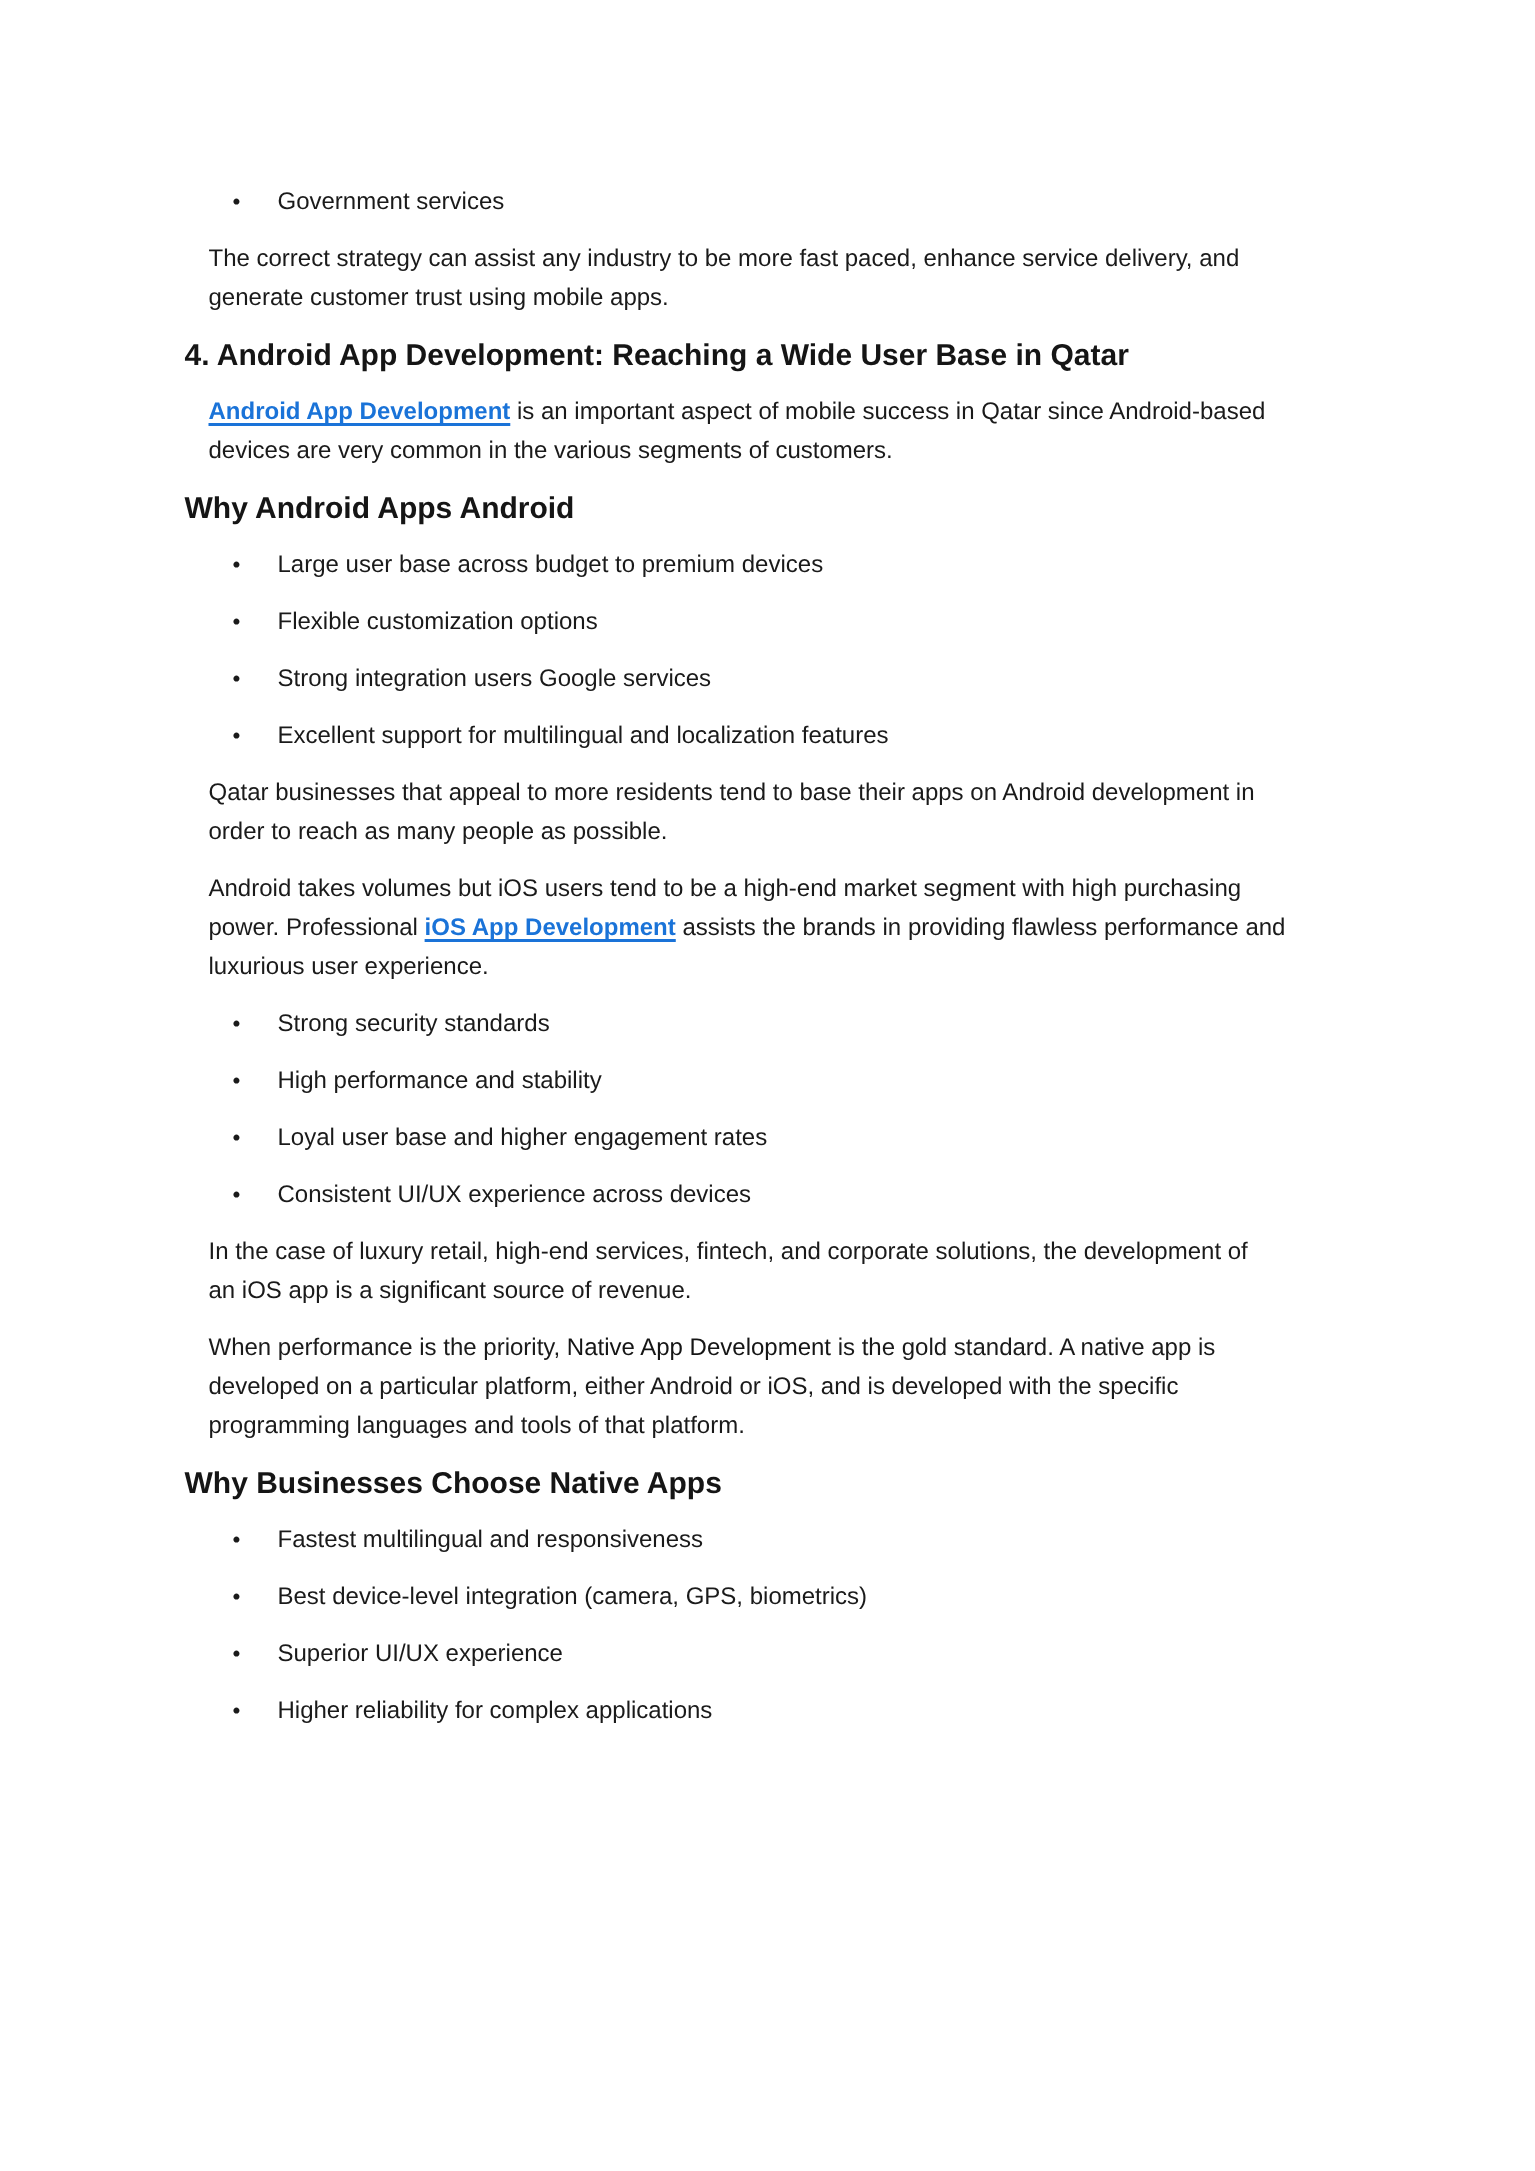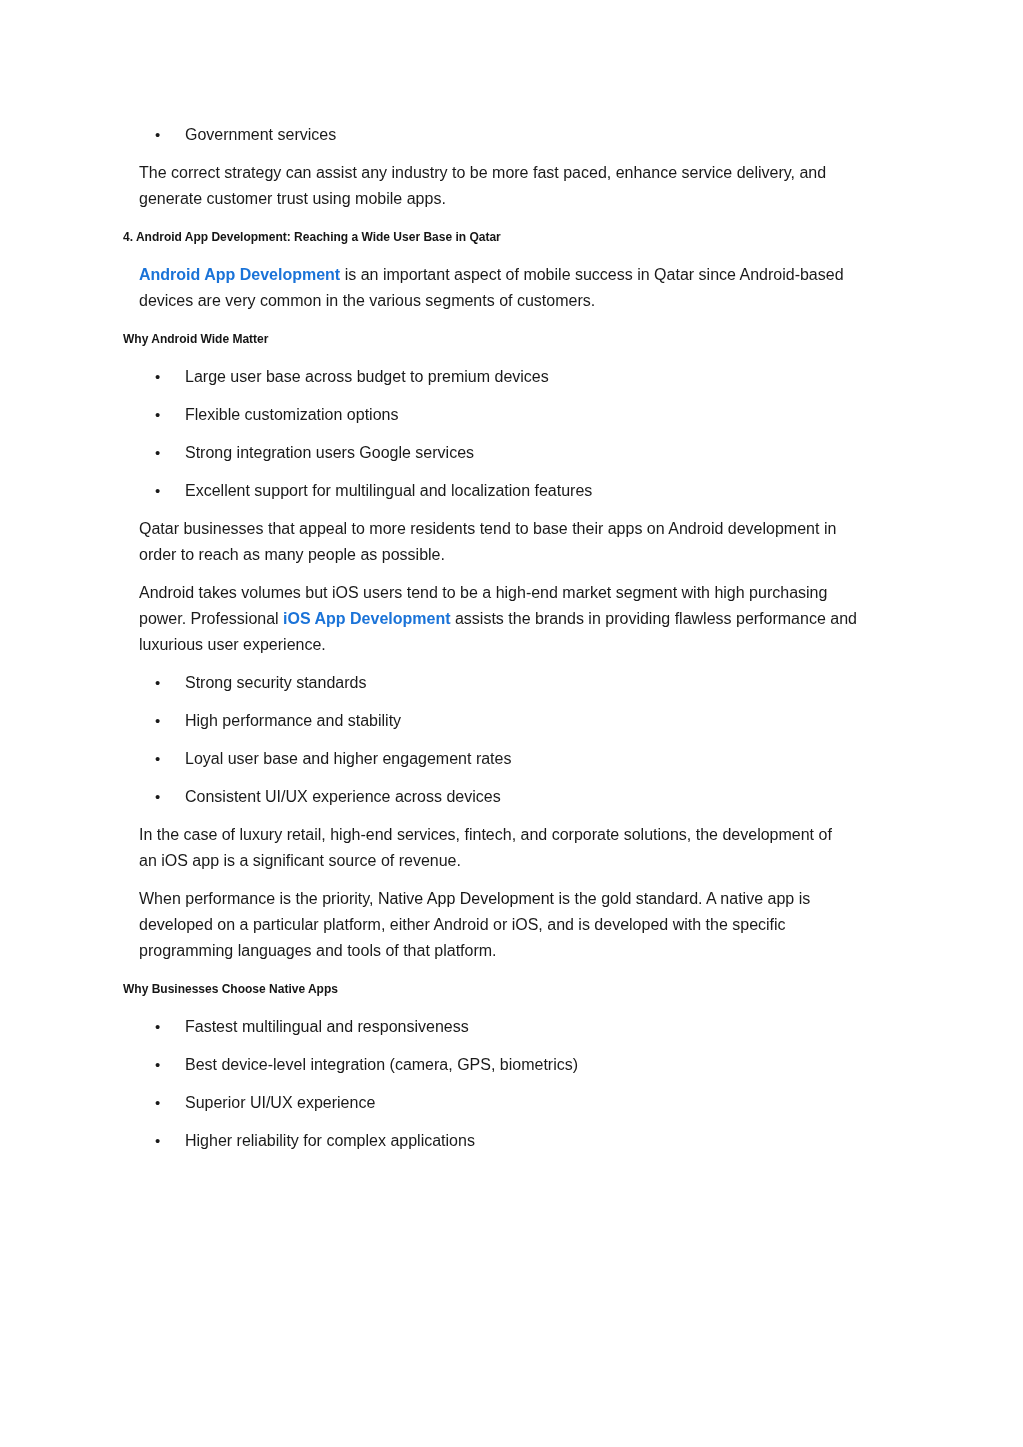--- a/index.html
+++ b/index.html
@@ -22,21 +22,21 @@
     width: 830px;
     font-size: 16px;
     line-height: 26px;
   }
   .para {
     margin: 0 0 12px 16px;
     white-space: pre-line;
   }
   .heading {
     margin: 0 0 12px 0;
-    font-size: 12px;
+    font-size: 20px;
     font-weight: bold;
     color: #151515;
     white-space: pre-line;
   }
   ul.bullets {
     list-style: none;
     margin: 0;
     padding: 0;
   }
   ul.bullets li {
@@ -47,20 +47,21 @@
   .dot {
     position: absolute;
     left: 32px;
     top: 0;
     font-size: 15px;
     color: #1a1a1a;
   }
   a.doclink {
     color: #1a73d8;
     font-weight: bold;
+    text-decoration: underline;
     text-decoration-thickness: 2px;
     text-underline-offset: 3px;
     cursor: pointer;
   }
   .bold-inline {
     font-weight: normal;
     color: #151515;
   }
 </style>
 </head>
@@ -76,21 +77,21 @@
   </ul>
 
   <p class="para">The correct strategy can assist any industry to be more fast paced, enhance service delivery, and
 generate customer trust using mobile apps.</p>
 
   <h2 class="heading">4. Android App Development: Reaching a Wide User Base in Qatar</h2>
 
   <p class="para"><a class="doclink">Android App Development</a><span> is an important aspect of mobile success in Qatar since Android-based
 devices are very common in the various segments of customers.</span></p>
 
-  <h3 class="heading">Why Android Wide Matter</h3>
+  <h3 class="heading">Why Android Apps Android</h3>
 
   <ul class="bullets">
     <li>
       <span class="dot">•</span>
       <span>Large user base across budget to premium devices</span>
     </li>
     <li>
       <span class="dot">•</span>
       <span>Flexible customization options</span>
     </li>

